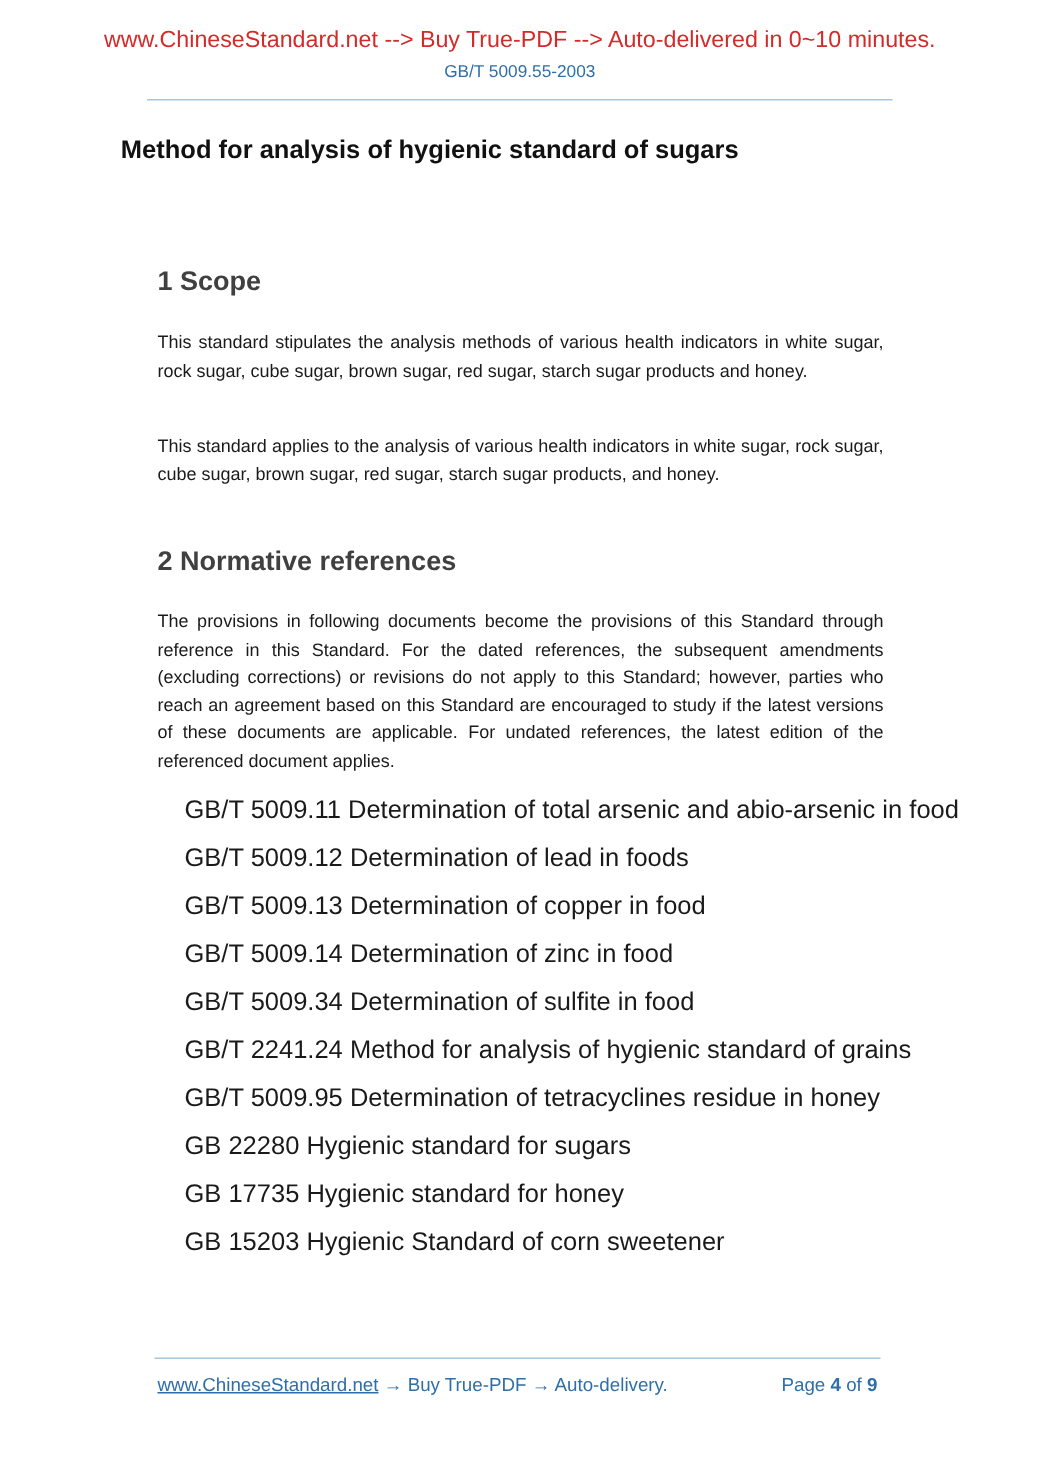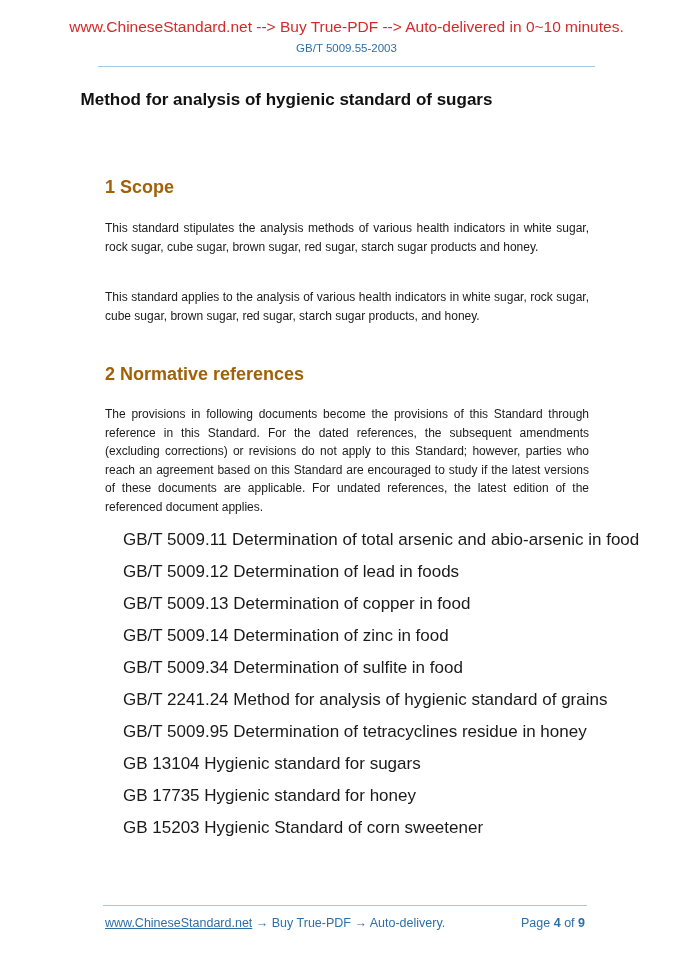--- a/index.html
+++ b/index.html
@@ -5,21 +5,21 @@
   html, body { margin: 0; padding: 0; background: #ffffff; }
   body { width: 693px; height: 980px; position: relative; overflow: hidden;
          font-family: "Liberation Sans", sans-serif; color: #1a1a1a; }
   .top-banner { position: absolute; top: 18px; left: 0; width: 693px; text-align: center;
                 color: #d42a2a; font-size: 15.5px; }
   .doc-code { position: absolute; top: 42px; left: 0; width: 693px; text-align: center;
               color: #2f6fa8; font-size: 11.5px; }
   .head-rule { position: absolute; top: 66px; left: 98px; width: 497px; height: 1px; background: #a9c6dd; }
   .title { position: absolute; top: 90px; left: 0; width: 573px; text-align: center;
            font-weight: bold; font-size: 17px; color: #111; }
-  .h1 { position: absolute; left: 105px; font-weight: bold; font-size: 18px; color: #a16207; }
+  .h1 { position: absolute; left: 105px; font-weight: bold; font-size: 18px; color: #404040; }
   .para { position: absolute; left: 105px; width: 484px; font-size: 12px; line-height: 18.5px;
           text-align: justify; color: #1a1a1a; }
   .ref { position: absolute; left: 123px; font-size: 17px; color: #1a1a1a; white-space: nowrap; }
   .foot-rule { position: absolute; top: 905px; left: 103px; width: 484px; height: 1px; background: #a9c6dd; }
   .footer { position: absolute; top: 916px; left: 105px; width: 480px; font-size: 12.5px; color: #2f6fa8; }
   .footer a { color: #2f6fa8; text-decoration: underline; }
   .footer .page { position: absolute; right: 0; top: 0; }
   .footer .page b { font-weight: bold; }
 </style>
 </head>
@@ -38,21 +38,21 @@
 <div class="h1" style="top:364px">2 Normative references</div>
 <div class="para" style="top:405px">The provisions in following documents become the provisions of this Standard through reference in this Standard. For the dated references, the subsequent amendments (excluding corrections) or revisions do not apply to this Standard; however, parties who reach an agreement based on this Standard are encouraged to study if the latest versions of these documents are applicable. For undated references, the latest edition of the referenced document applies.</div>
 
 <div class="ref" style="top:530px">GB/T 5009.11 Determination of total arsenic and abio-arsenic in food</div>
 <div class="ref" style="top:562px">GB/T 5009.12 Determination of lead in foods</div>
 <div class="ref" style="top:594px">GB/T 5009.13 Determination of copper in food</div>
 <div class="ref" style="top:626px">GB/T 5009.14 Determination of zinc in food</div>
 <div class="ref" style="top:658px">GB/T 5009.34 Determination of sulfite in food</div>
 <div class="ref" style="top:690px">GB/T 2241.24 Method for analysis of hygienic standard of grains</div>
 <div class="ref" style="top:722px">GB/T 5009.95 Determination of tetracyclines residue in honey</div>
-<div class="ref" style="top:754px">GB 13104 Hygienic standard for sugars</div>
+<div class="ref" style="top:754px">GB 22280 Hygienic standard for sugars</div>
 <div class="ref" style="top:786px">GB 17735 Hygienic standard for honey</div>
 <div class="ref" style="top:818px">GB 15203 Hygienic Standard of corn sweetener</div>
 
 <div class="foot-rule"></div>
 <div class="footer">
   <a>www.ChineseStandard.net</a><span> → Buy True-PDF → Auto-delivery.</span>
   <span class="page">
     <span>Page</span>
     <b>4</b>
     <span>of</span>

